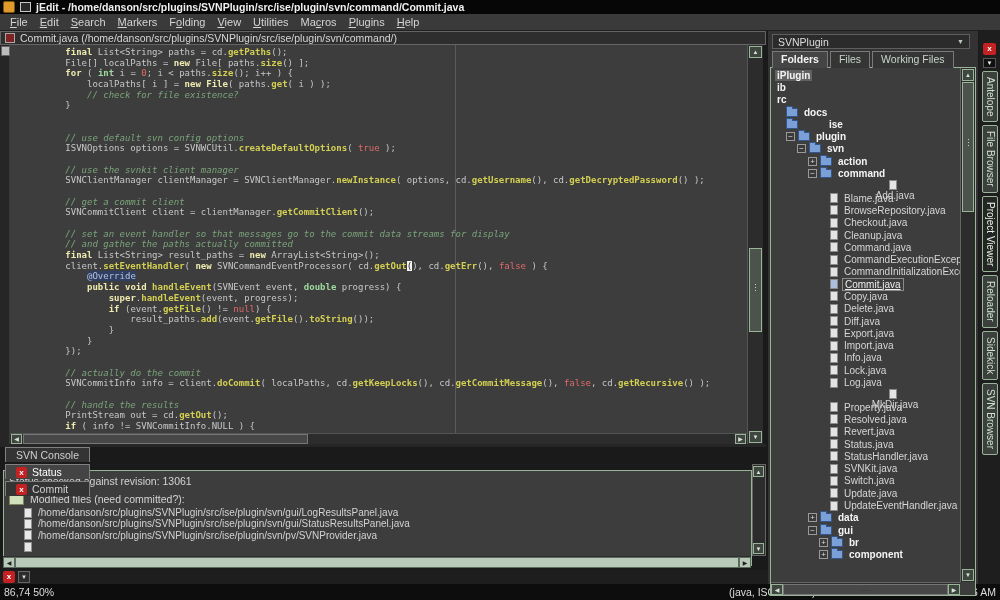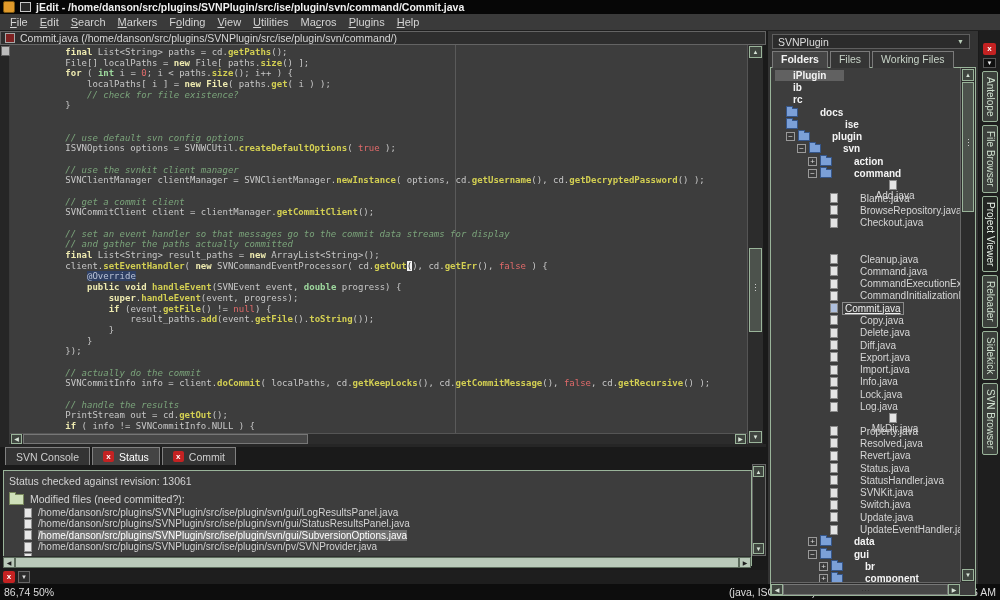--- a/index.html
+++ b/index.html
@@ -56,21 +56,21 @@
   .editor-vscroll .vs-thumb{position:absolute;left:1px;top:203px;width:13px;height:84px;background:#4c524c;border:1px solid #9ab49a;box-sizing:border-box;}
   .dots::after{content:"···";display:block;color:#ccc;font-size:9px;line-height:9px;text-align:center;
                transform:rotate(90deg);margin-top:34px;}
   .dots-h::after{content:"···";display:block;color:#333;font-size:9px;line-height:9px;text-align:center;}
 
   
   .split-h{position:absolute;left:0;top:444px;width:766px;height:3px;background:#262626;}
 
   
   .bottom-panel{position:absolute;left:3px;top:447px;width:763px;height:122px;}
-  .bp-tabs{position:absolute;left:2px;top:0;height:18px;display:flex;gap:2px;z-index:2;}
+  .bp-tabs{position:absolute;left:2px;top:0;height:18px;display:flex;gap:2px;z-index:2;flex-direction:column;}
   .bp-tab{display:flex;align-items:center;gap:5px;padding:1px 10px;font-size:10.5px;background:#343434;
           color:#cfcfcf;border:1px solid #808080;border-bottom:none;box-sizing:border-box;}
   .bp-tab.active{background:#444;color:#fff;}
   .close-x{width:11px;height:11px;background:#c42222;border-radius:2px;color:#fff;font-size:8px;
            line-height:11px;text-align:center;font-weight:bold;flex:none;}
   .bp-content{position:absolute;left:0;top:23px;width:749px;height:96px;background:#3d3d3d;
               border:1px solid #9ab49a;box-sizing:border-box;padding:4px 5px 0 5px;overflow:hidden;}
   .bp-status{font-size:10.5px;color:#d4d4d4;margin-bottom:6px;}
   .bp-group{display:flex;gap:6px;align-items:center;font-size:10.5px;color:#d4d4d4;margin-bottom:2px;}
   .fold-icon{width:13px;height:9px;background:#cfe0ba;border:1px solid #78885c;position:relative;flex:none;}
@@ -116,21 +116,21 @@
   .pv-tree-wrap{position:absolute;left:2px;top:36px;width:206px;height:529px;border:1px solid #9ab49a;
                 background:#3d3d3d;box-sizing:border-box;}
   .pv-tree{position:absolute;left:0;top:1px;right:15px;bottom:13px;overflow:hidden;}
   .tree-row{height:12.3px;display:flex;align-items:center;font-size:10px;color:#d6d6d6;white-space:nowrap;}
   .tree-box{width:9px;height:9px;background:#3a3a3a;border:1px solid #9a9a9a;color:#ddd;font-size:8px;
             line-height:7px;text-align:center;margin-right:3px;flex:none;box-sizing:border-box;}
   .tree-folder-icon{width:12px;height:9px;background:#7ba0d8;border:1px solid #35568a;position:relative;margin-right:4px;flex:none;box-sizing:border-box;}
   .tree-folder-icon::before{content:"";position:absolute;left:-1px;top:-3px;width:5px;height:2px;background:#7ba0d8;border:1px solid #35568a;border-bottom:none;}
   .tree-file-icon{width:8px;height:10px;background:#e4e4e4;border:1px solid #8a8a8a;margin-right:4px;flex:none;box-sizing:border-box;}
   .tree-file-icon.open-file{background:#aebfdd;}
-  .tree-label{padding:0 18px;}
+  .tree-label{padding:0 2px;}
   .tree-label.folder,.tree-label.root{font-weight:bold;color:#f4f4f4;}
   .tree-label.selected{background:#616161;}
   .tree-label.openfile{text-decoration:underline;border:1px solid #8a8a8a;padding:0 2px;color:#eee;}
   .pv-vscroll{position:absolute;right:0;top:0;width:15px;bottom:13px;background:#2c2c2c;border-left:1px solid #666;box-sizing:border-box;}
   .pv-vscroll .vs-up{left:1px;top:1px;width:12px;height:12px;line-height:11px;}
   .pv-vscroll .vs-dn{left:1px;bottom:1px;width:12px;height:12px;line-height:11px;}
   .pv-vscroll .vs-thumb{position:absolute;left:1px;top:14px;width:12px;height:130px;background:#4c524c;border:1px solid #9ab49a;box-sizing:border-box;}
   .pv-vscroll .dots::after{margin-top:55px;}
   .pv-hscroll{position:absolute;left:0;right:15px;bottom:0;height:13px;background:#2c2c2c;border-top:1px solid #666;box-sizing:border-box;display:flex;align-items:center;}
   .pv-hscroll .lt,.pv-hscroll .rt{width:12px;height:11px;background:#3f453f;border:1px solid #9ab49a;color:#d8e4d8;
@@ -220,24 +220,20 @@
       </div>
       <div id="bp-files">
           <div class="bp-file-row">
             <span class="bp-file-icon"></span>
             <span class="bp-path">/home/danson/src/plugins/SVNPlugin/src/ise/plugin/svn/gui/LogResultsPanel.java</span>
           </div>
           <div class="bp-file-row">
             <span class="bp-file-icon"></span>
             <span class="bp-path">/home/danson/src/plugins/SVNPlugin/src/ise/plugin/svn/gui/StatusResultsPanel.java</span>
           </div>
-          <div class="bp-file-row selected">
-            <span class="bp-file-icon"></span>
-            <span class="bp-path">/home/danson/src/plugins/SVNPlugin/src/ise/plugin/svn/gui/SubversionOptions.java</span>
-          </div>
           <div class="bp-file-row">
             <span class="bp-file-icon"></span>
             <span class="bp-path">/home/danson/src/plugins/SVNPlugin/src/ise/plugin/svn/pv/SVNProvider.java</span>
           </div>
           <div class="bp-file-row">
             <span class="bp-file-icon"></span>
           </div>
         </div>
     </div>
     <div class="bp-vscroll">
@@ -323,21 +319,21 @@
             <span class="tree-label file">Blame.java</span>
           </div>
           <div class="tree-row" style="padding-left: 59px;">
             <span class="tree-file-icon"></span>
             <span class="tree-label file">BrowseRepository.java</span>
           </div>
           <div class="tree-row" style="padding-left: 59px; align-items: center;">
             <span class="tree-file-icon"></span>
             <span class="tree-label file">Checkout.java</span>
           </div>
-          <div class="tree-row" style="padding-left: 59px; margin-top: 24px;">
+          <div class="tree-row" style="padding-left: 59px;">
             <span class="tree-file-icon"></span>
             <span class="tree-label file">Cleanup.java</span>
           </div>
           <div class="tree-row" style="padding-left: 59px;">
             <span class="tree-file-icon"></span>
             <span class="tree-label file">Command.java</span>
           </div>
           <div class="tree-row" style="padding-left: 59px;">
             <span class="tree-file-icon"></span>
             <span class="tree-label file">CommandExecutionExceptio</span>

